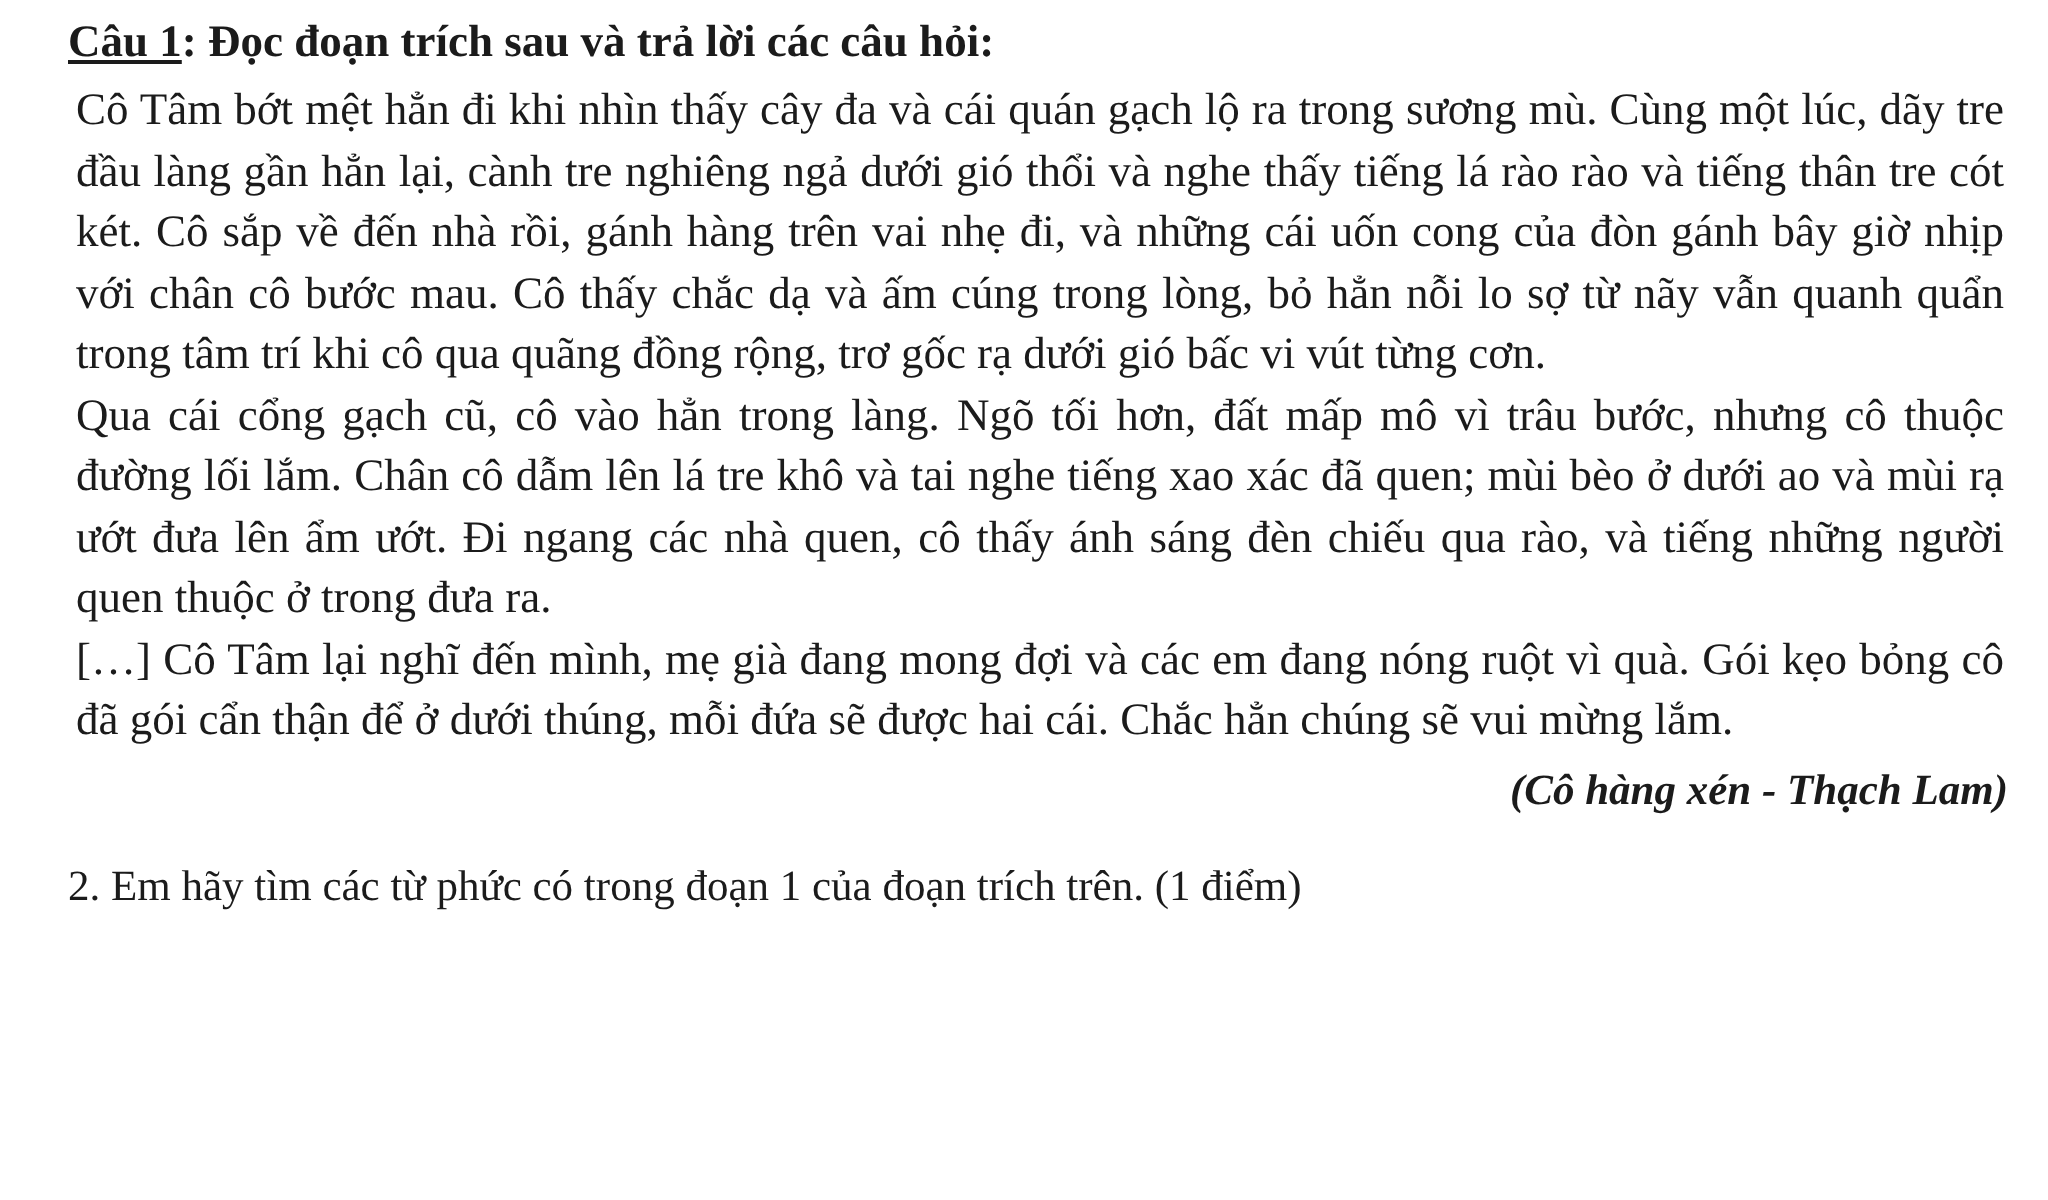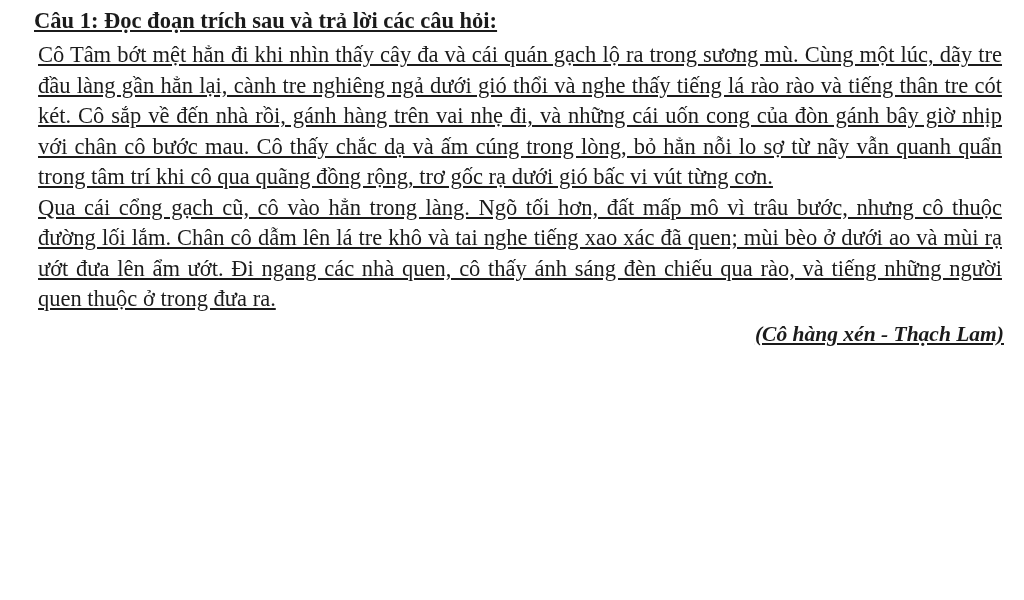--- a/index.html
+++ b/index.html
@@ -13,21 +13,20 @@
     overflow: hidden;
     font-family: "Liberation Serif", "DejaVu Serif", serif;
     color: #1b1b1b;
   }
   .page {
     width: 1024px;
     height: 600px;
     box-sizing: border-box;
     padding: 6px 16px 0 34px;
     position: relative;
-    text-decoration: underline;
   }
   .heading {
     font-size: 22.5px;
     line-height: 30px;
     font-weight: bold;
     margin: 0 0 1px 0;
     white-space: nowrap;
   }
   .heading .q-label {
     text-decoration: underline;
@@ -71,20 +70,22 @@
 
 <div class="page">
 
   <div class="heading">
     <span class="q-label">Câu 1</span><span>: Đọc đoạn trích sau và trả lời các câu hỏi:</span>
   </div>
 
   <div class="passage">
     <p>Cô Tâm bớt mệt hẳn đi khi nhìn thấy cây đa và cái quán gạch lộ ra trong sương mù. Cùng một lúc, dãy tre đầu làng gần hẳn lại, cành tre nghiêng ngả dưới gió thổi và nghe thấy tiếng lá rào rào và tiếng thân tre cót két. Cô sắp về đến nhà rồi, gánh hàng trên vai nhẹ đi, và những cái uốn cong của đòn gánh bây giờ nhịp với chân cô bước mau. Cô thấy chắc dạ và ấm cúng trong lòng, bỏ hẳn nỗi lo sợ từ nãy vẫn quanh quẩn trong tâm trí khi cô qua quãng đồng rộng, trơ gốc rạ dưới gió bấc vi vút từng cơn.</p>
     <p>Qua cái cổng gạch cũ, cô vào hẳn trong làng. Ngõ tối hơn, đất mấp mô vì trâu bước, nhưng cô thuộc đường lối lắm. Chân cô dẫm lên lá tre khô và tai nghe tiếng xao xác đã quen; mùi bèo ở dưới ao và mùi rạ ướt đưa lên ẩm ướt. Đi ngang các nhà quen, cô thấy ánh sáng đèn chiếu qua rào, và tiếng những người quen thuộc ở trong đưa ra.</p>
+    <p>[…] Cô Tâm lại nghĩ đến mình, mẹ già đang mong đợi và các em đang nóng ruột vì quà. Gói kẹo bỏng cô đã gói cẩn thận để ở dưới thúng, mỗi đứa sẽ được hai cái. Chắc hẳn chúng sẽ vui mừng lắm.</p>
   </div>
 
   <div class="attribution">(Cô hàng xén - Thạch Lam)</div>
 
   <div class="questions">
+    <div class="q q-wrap">2. Em hãy tìm các từ phức có trong đoạn 1 của đoạn trích trên. (1 điểm)</div>
   </div>
 
 </div>
 
 </body></html>

